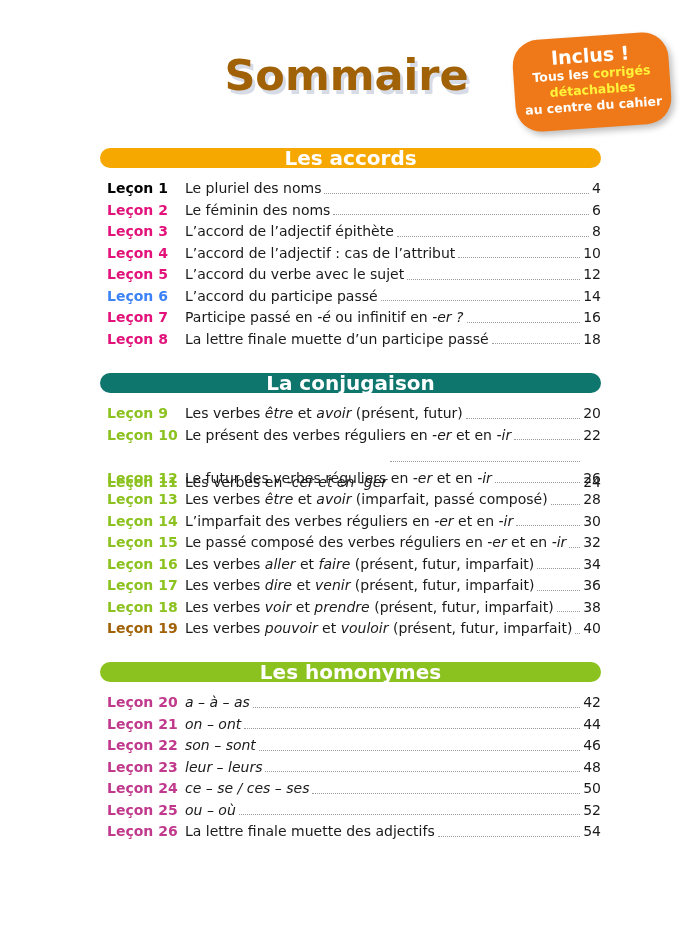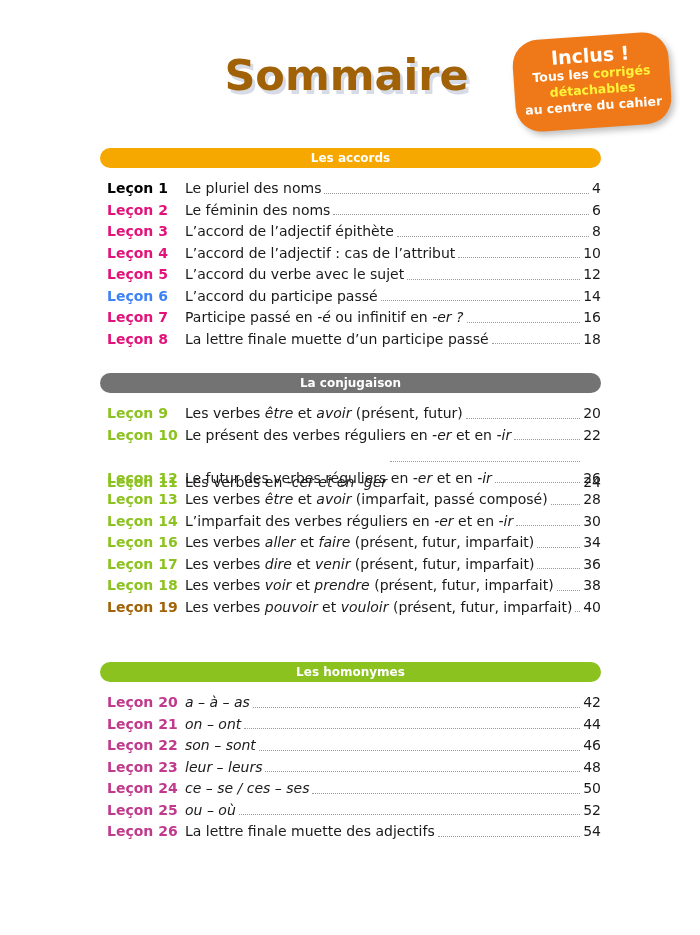--- a/index.html
+++ b/index.html
@@ -17,21 +17,21 @@
       position: absolute; left: 514px; top: 36px; width: 156px; height: 92px;
       background: #ef7918; border-radius: 26px; transform: rotate(-4deg);
       box-shadow: 3px 4px 6px rgba(0,0,0,0.25);
       color: #fff; text-align: center; font-weight: bold;
     }
     .badge .b1 { font-size: 19px; margin-top: 8px; line-height: 22px; }
     .badge .b2 { font-size: 12.5px; line-height: 16px; }
     .badge .hl { color: #fff33a; }
     .section { position: absolute; left: 100px; width: 501px; }
     .bar {
-      height: 20px; border-radius: 10px; color: #fff; font-weight: bold; font-size: 12px;
+      height: 20px; border-radius: 10px; color: #fff; font-weight: bold; font-size: 20px;
       text-align: center; line-height: 20px;
     }
     .rows { margin-top: 10px; }
     .row {
       display: flex; align-items: baseline; height: 21.5px; font-size: 14px; line-height: 21.5px;
       color: #1a1a1a;
     }
     .lecon { width: 78px; padding-left: 7px; font-weight: bold; flex: none; }
     .ltitle { flex: none; white-space: nowrap; }
     .ltitle i { font-style: italic; }
@@ -101,21 +101,21 @@
       <div class="row">
         <span class="lecon" style="color: rgb(226, 18, 122);">Leçon 8</span>
         <span class="ltitle">La lettre finale muette d’un participe passé</span>
         <span class="dots"></span>
         <span class="page">18</span>
       </div>
     </div>
 </div>
 
 <div class="section" id="sec1" style="top:373px;">
-  <div class="bar" style="background:#737373;">La conjugaison</div>
+  <div class="bar" style="background:#0f766e;">La conjugaison</div>
   <div class="rows">
       <div class="row">
         <span class="lecon" style="color: rgb(140, 194, 31);">Leçon 9</span>
         <span class="ltitle">Les verbes <i>être</i> et <i>avoir</i> (présent, futur)</span>
         <span class="dots"></span>
         <span class="page">20</span>
       </div>
       <div class="row">
         <span class="lecon" style="color: rgb(140, 194, 31);">Leçon 10</span>
         <span class="ltitle">Le présent des verbes réguliers en <i>-er</i> et en <i>-ir</i></span>
@@ -138,20 +138,26 @@
         <span class="lecon" style="color: rgb(140, 194, 31);">Leçon 13</span>
         <span class="ltitle">Les verbes <i>être</i> et <i>avoir</i> (imparfait, passé composé)</span>
         <span class="dots"></span>
         <span class="page">28</span>
       </div>
       <div class="row">
         <span class="lecon" style="color: rgb(140, 194, 31);">Leçon 14</span>
         <span class="ltitle">L’imparfait des verbes réguliers en <i>-er</i> et en <i>-ir</i></span>
         <span class="dots"></span>
         <span class="page">30</span>
+      </div>
+      <div class="row">
+        <span class="lecon" style="color: rgb(140, 194, 31);">Leçon 15</span>
+        <span class="ltitle">Le passé composé des verbes réguliers en <i>-er</i> et en <i>-ir</i></span>
+        <span class="dots"></span>
+        <span class="page">32</span>
       </div>
       <div class="row">
         <span class="lecon" style="color: rgb(140, 194, 31);">Leçon 16</span>
         <span class="ltitle">Les verbes <i>aller</i> et <i>faire</i> (présent, futur, imparfait)</span>
         <span class="dots"></span>
         <span class="page">34</span>
       </div>
       <div class="row">
         <span class="lecon" style="color: rgb(140, 194, 31);">Leçon 17</span>
         <span class="ltitle">Les verbes <i>dire</i> et <i>venir</i> (présent, futur, imparfait)</span>

